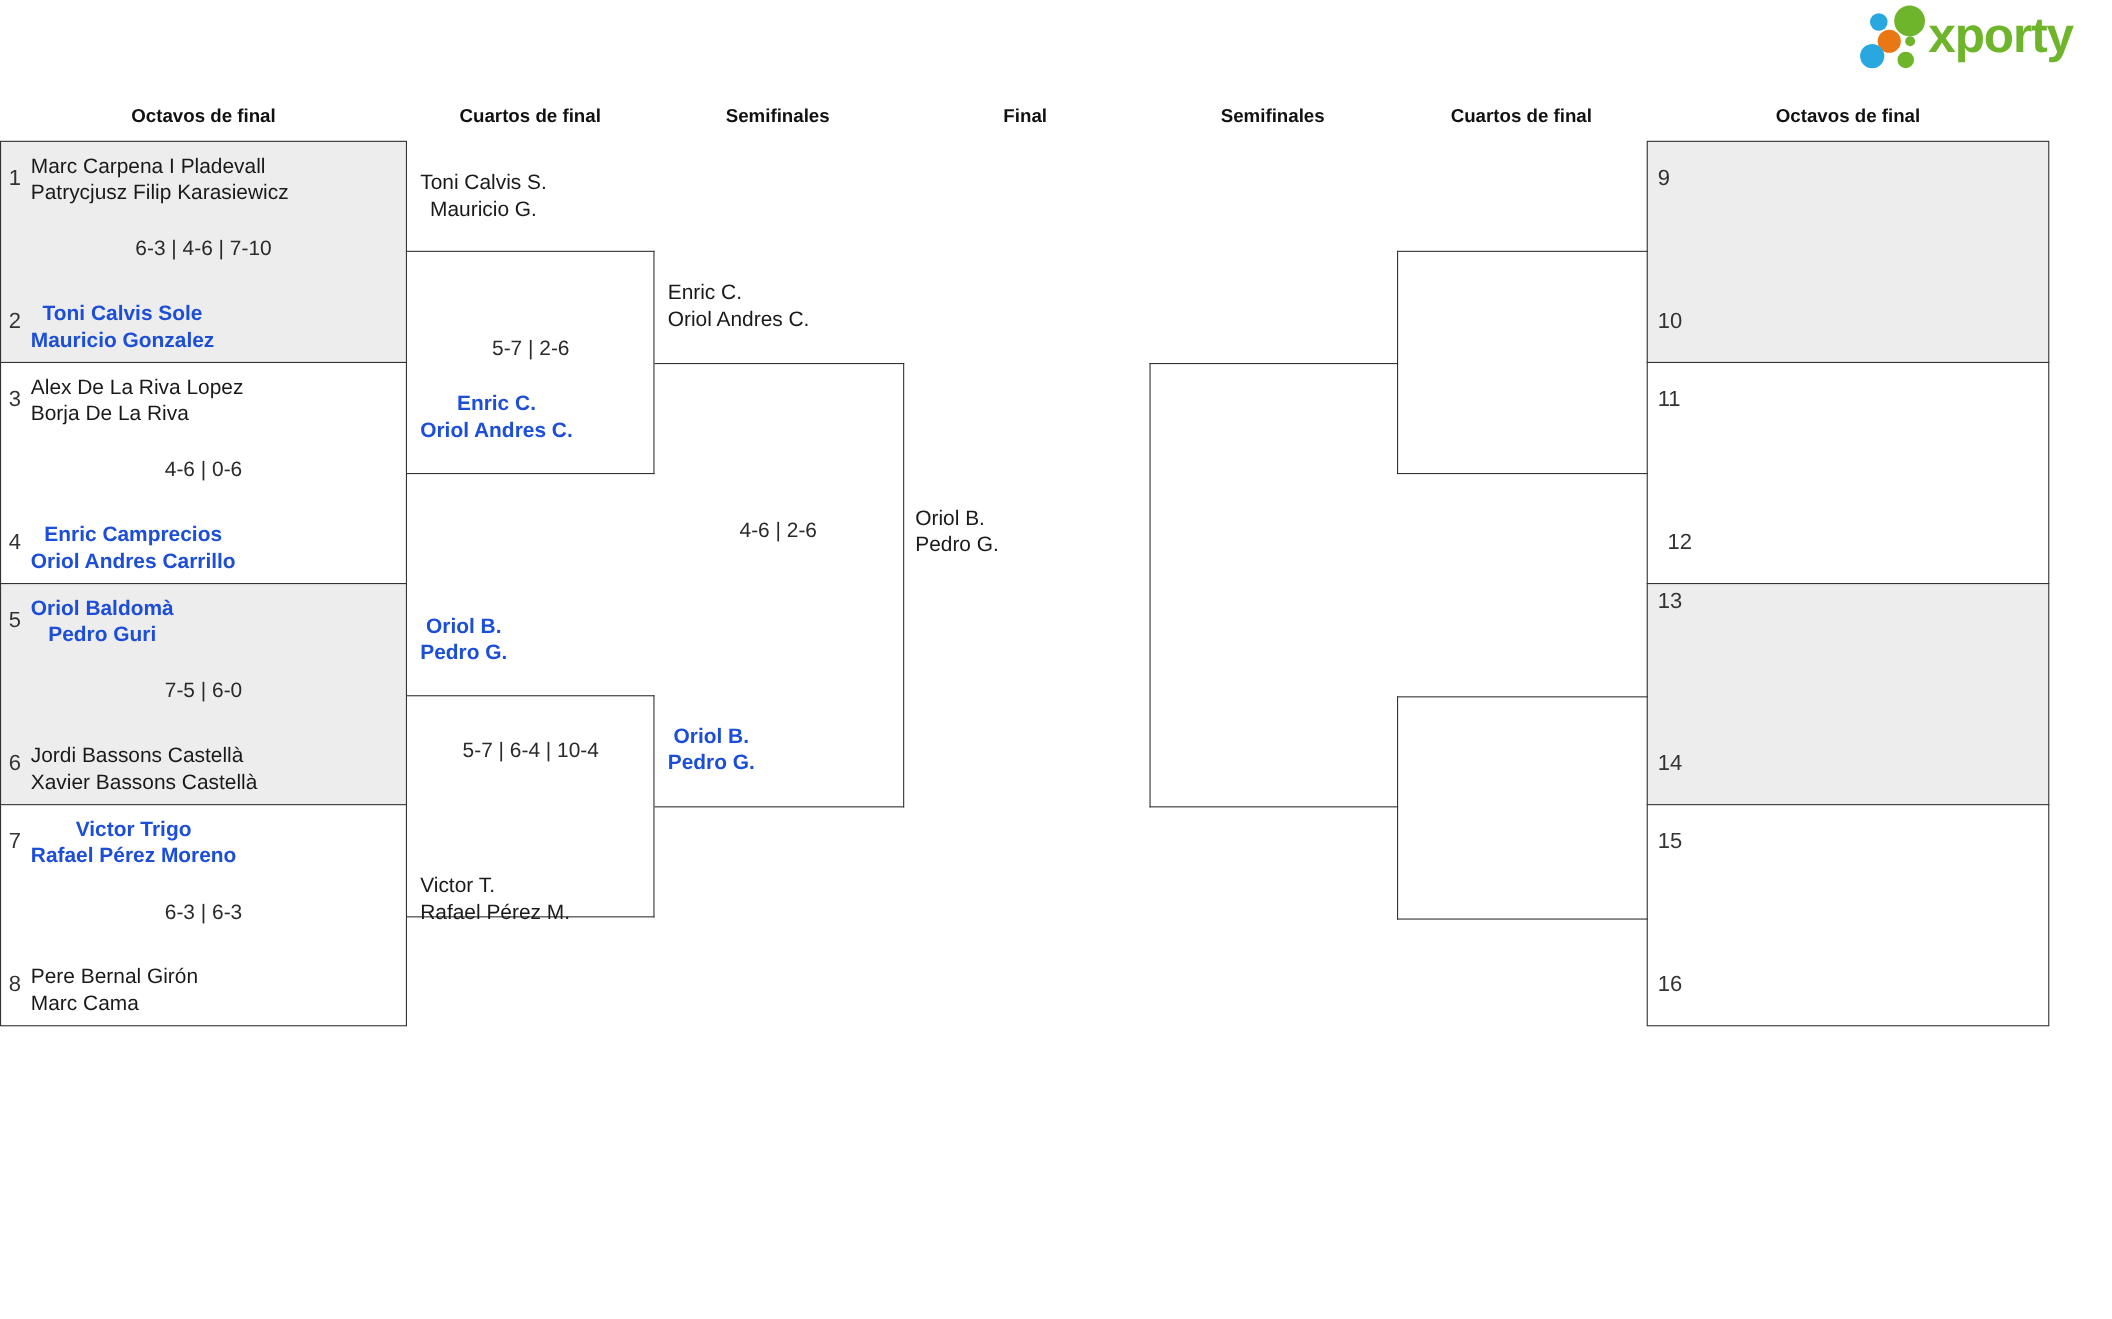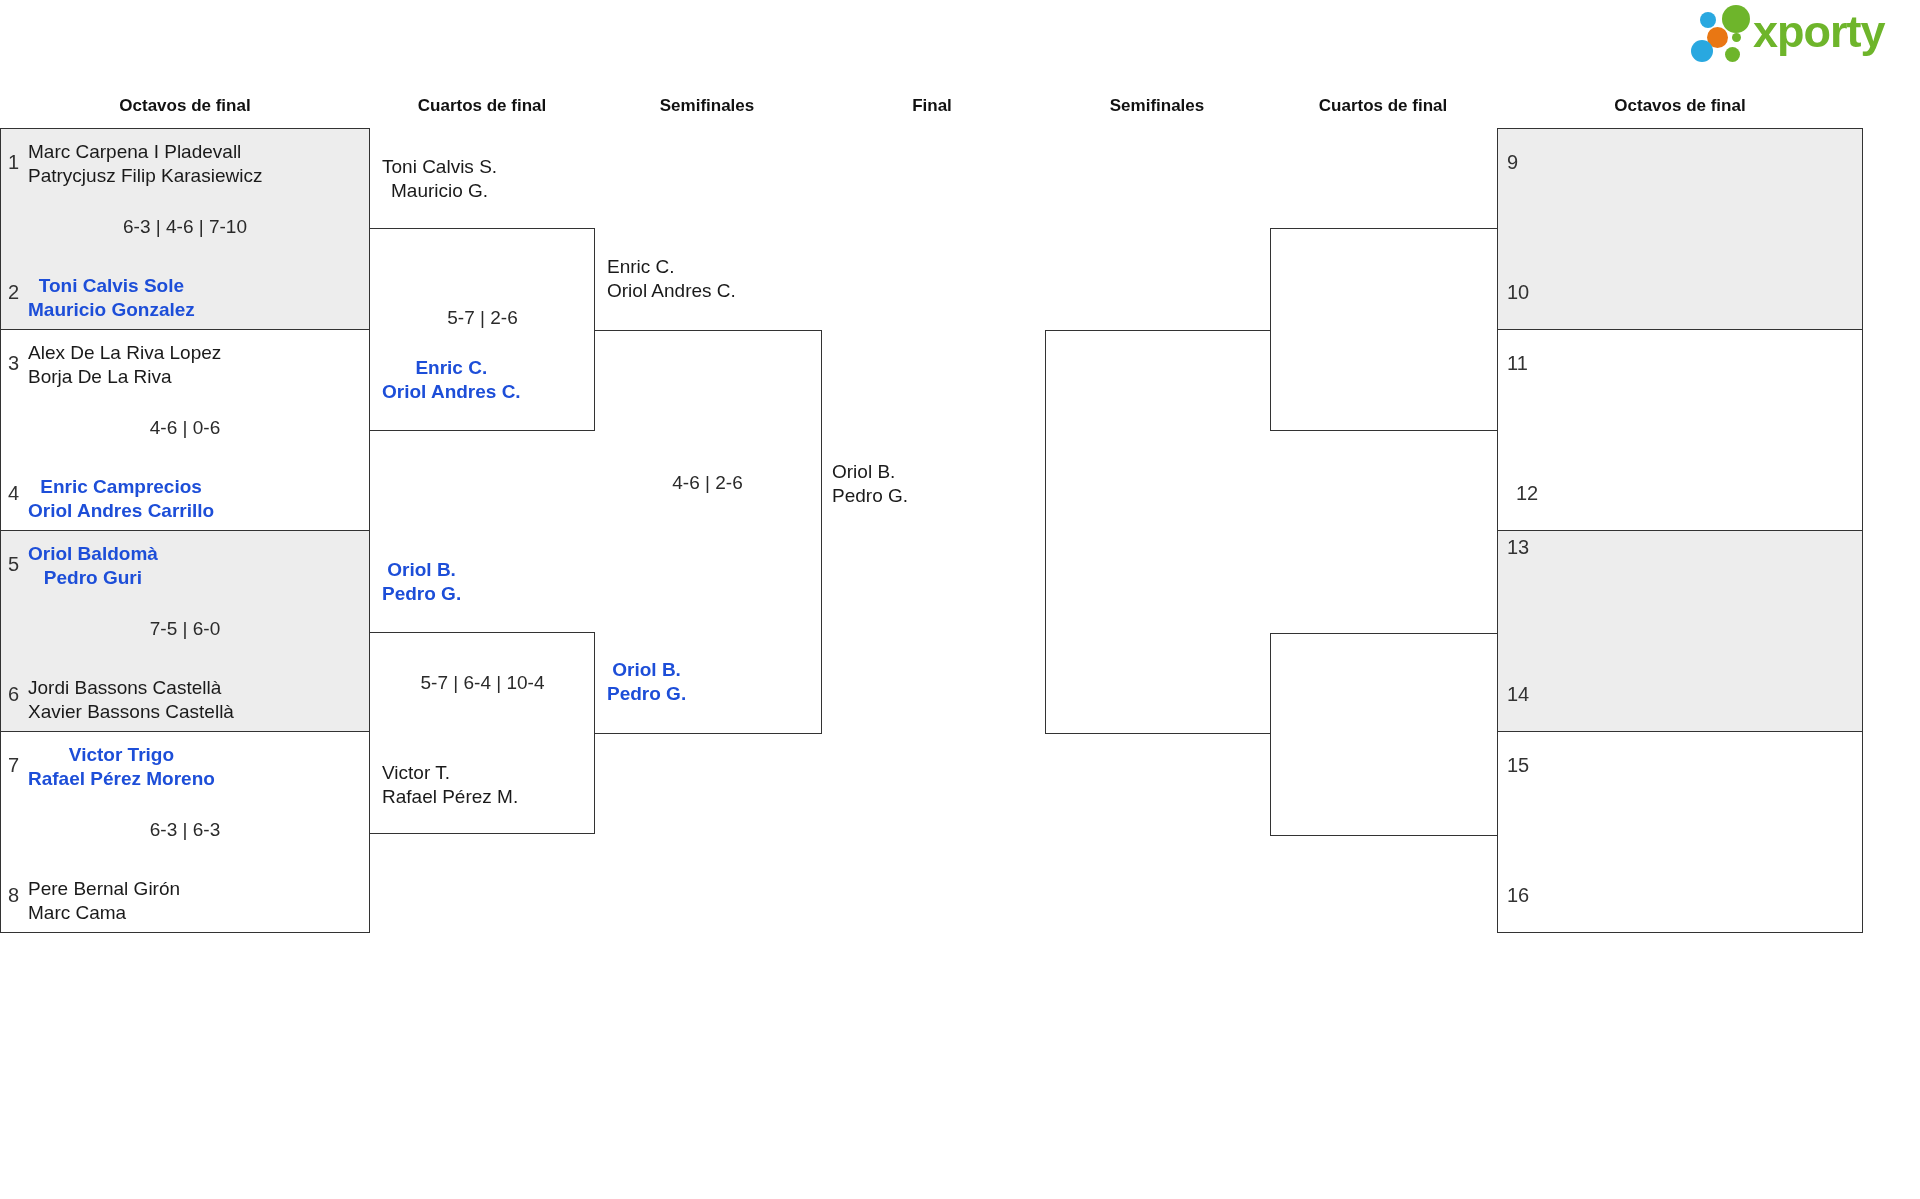--- a/index.html
+++ b/index.html
@@ -127,21 +127,21 @@
 <div class="team winner" style="left:382px;top:356px;">
   <div>Enric C.</div>
   <div>Oriol Andres C.</div>
 </div>
 
 <div class="team winner" style="left:382px;top:558px;">
   <div>Oriol B.</div>
   <div>Pedro G.</div>
 </div>
 <div class="score" style="left:370px;top:671px;width:225px;">5-7 | 6-4 | 10-4</div>
-<div class="team" style="left:382px;top:761px;">
+<div class="team" style="left:382px;top:794px;">
   <div>Victor T.</div>
   <div>Rafael Pérez M.</div>
 </div>
 
 <div class="team" style="left:607px;top:255px;">
   <div>Enric C.</div>
   <div>Oriol Andres C.</div>
 </div>
 <div class="score" style="left:595px;top:471px;width:225px;">4-6 | 2-6</div>
 <div class="team winner" style="left:607px;top:658px;">

